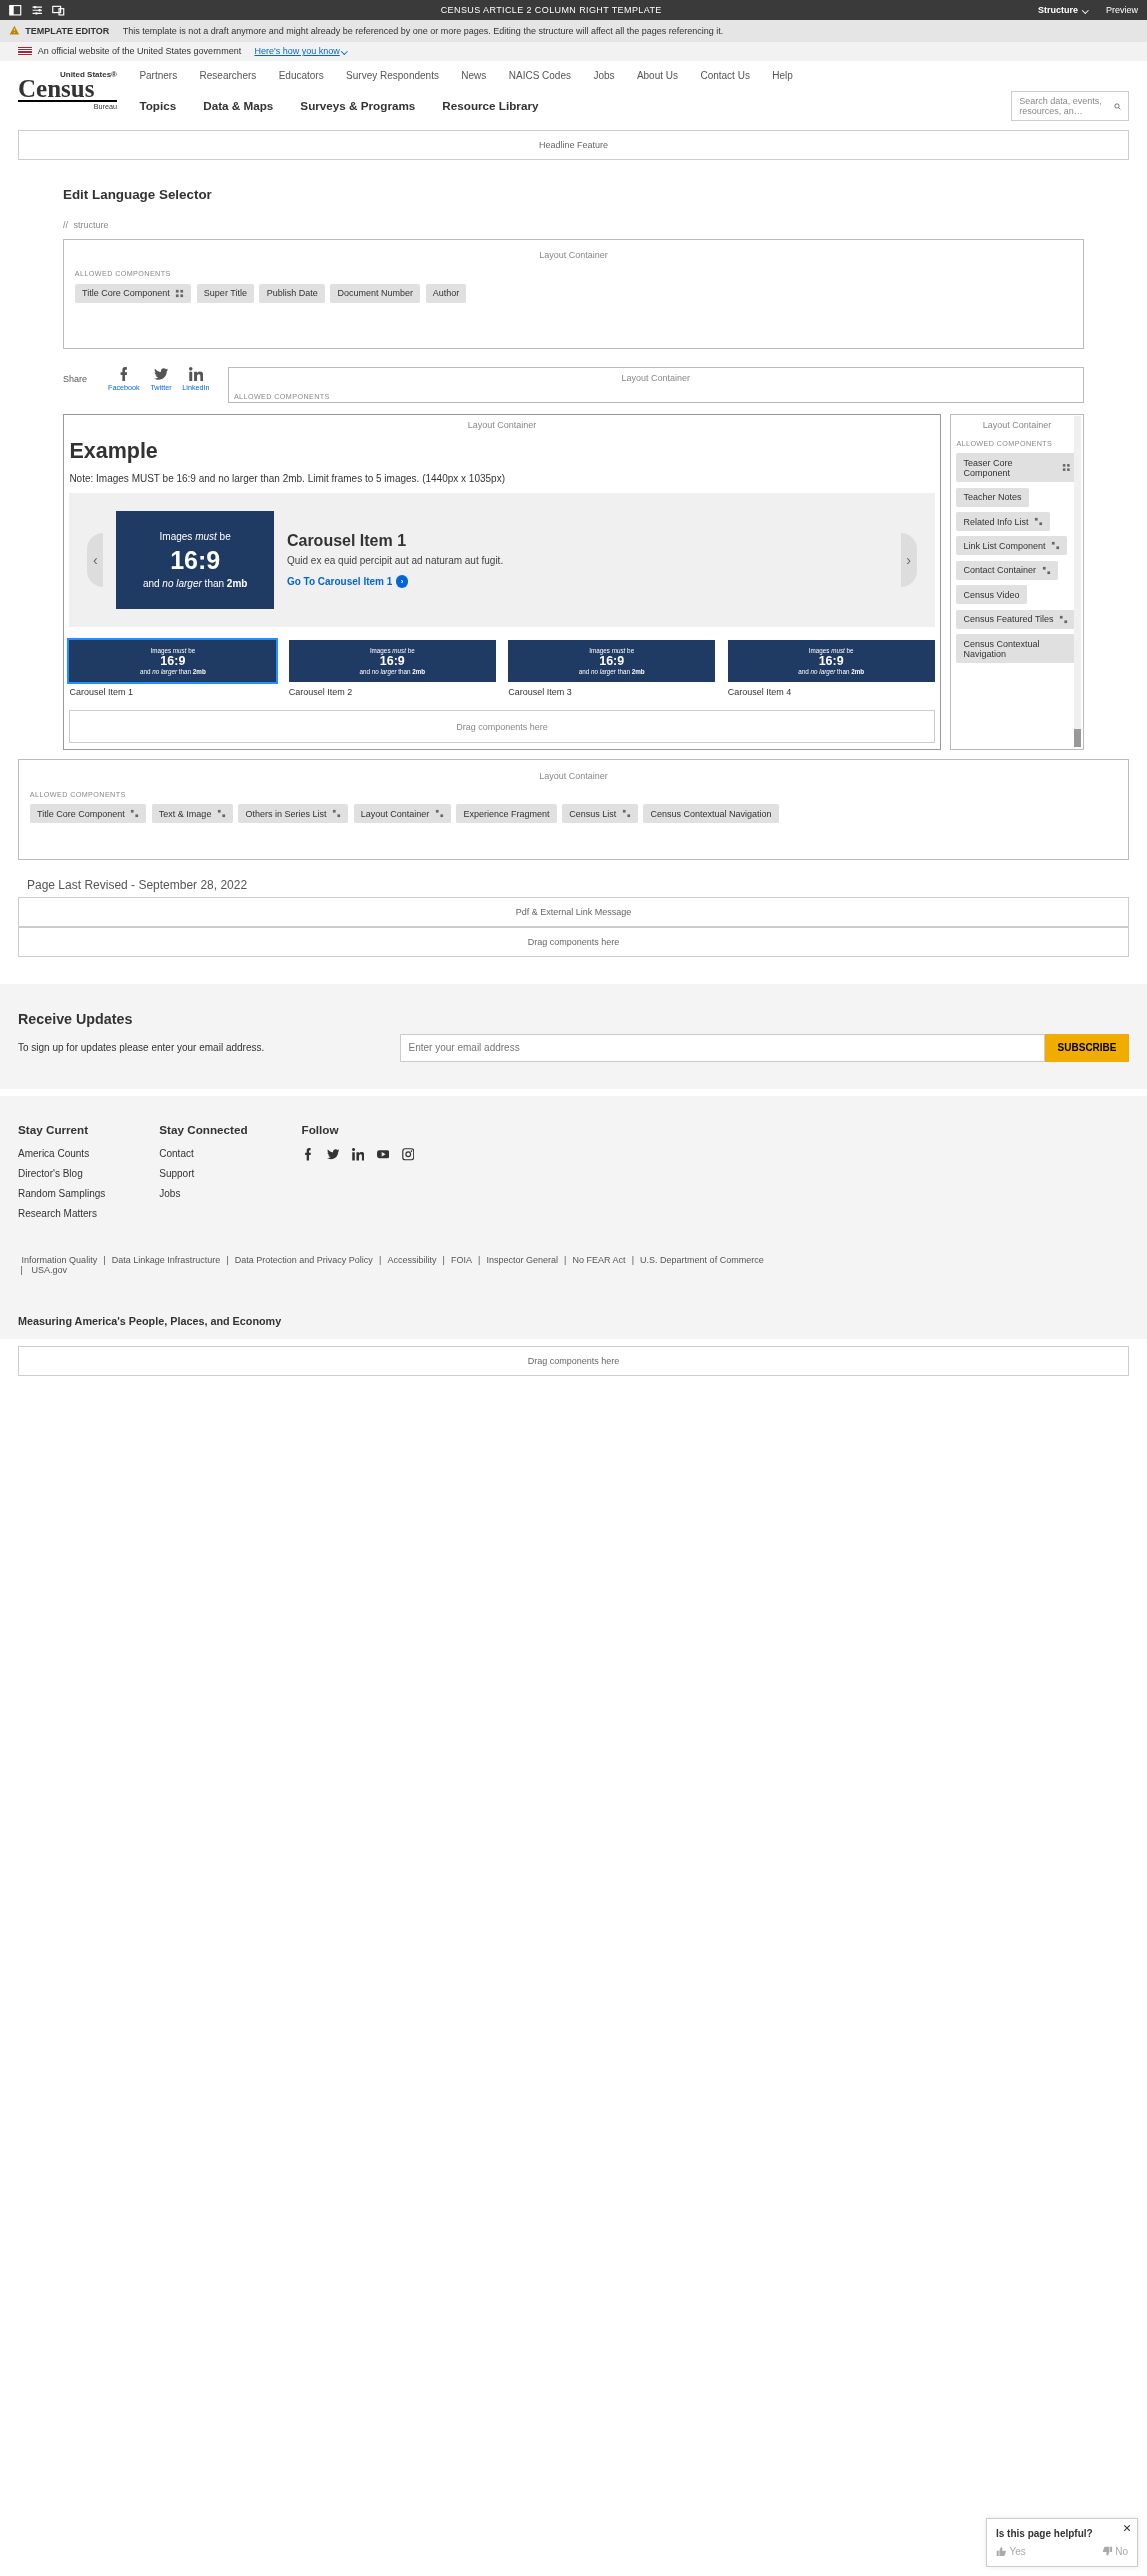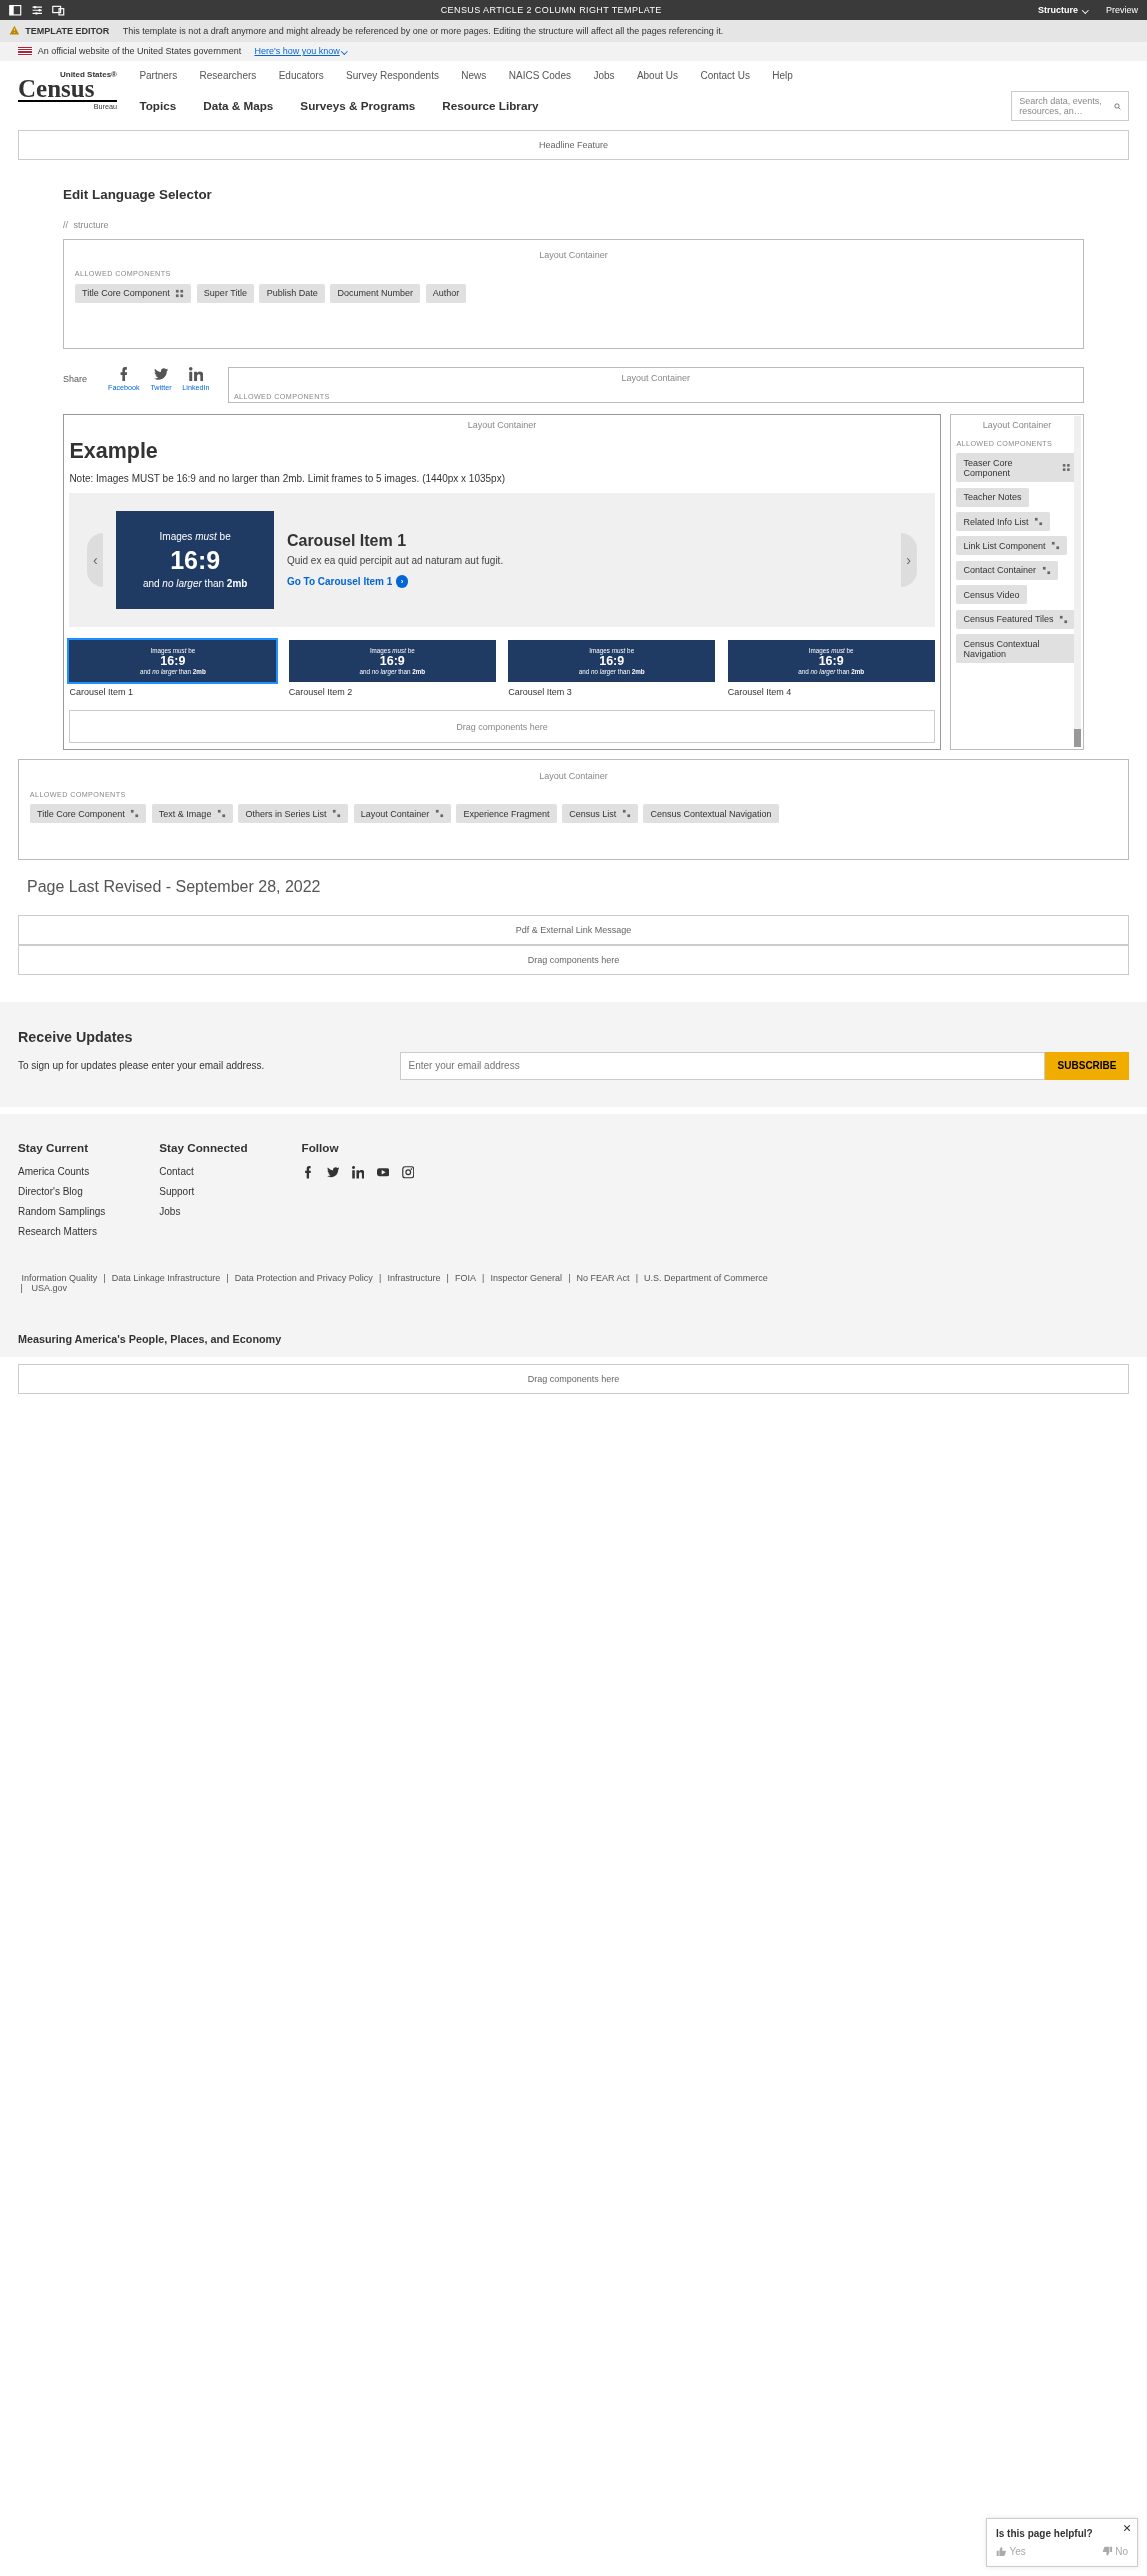--- a/index.html
+++ b/index.html
@@ -81,21 +81,21 @@
 .thumb-wrap { flex:1; }
 .thumb { background:#1f3a63; color:#fff; text-align:center; padding:7.2px 3.6px; font-size:6.3px; }
 .thumb.active { outline:2.7px solid #1e90ff; }
 .thumb .big2 { font-size:12.5px; font-weight:bold; }
 .thumb-cap { font-size:9px; margin-top:5.4px; }
 
 .dropzone2 { border:0.9px solid #ccc; text-align:center; padding:10.8px; font-size:9px; color:#888; }
 
 .side-hidden { border:0.9px solid #bbb; padding:5.4px; margin-bottom:5.4px; overflow:hidden; height:36px; }
 
-.revised { font-size:16px; color:#555; margin:18px 9px 19px; }
+.revised { font-size:12px; color:#555; margin:18px 9px 5px; }
 
 .updates { background:#f4f4f4; padding:27px 18px; margin-top:27px; }
 .updates h3 { font-size:14.3px; font-weight:bold; margin-bottom:7.2px; }
 .updates .row { display:flex; align-items:center; gap:18px; }
 .updates p { flex:1; font-size:10px; }
 .email-in { flex:2; display:flex; }
 .email-in input { flex:1; border:0.9px solid #ccc; padding:7.2px; font-size:10px; }
 .email-in button { background:#f0ad00; border:none; padding:7.2px 12.5px; font-size:10px; font-weight:bold; }
 
 .footer { background:#f4f4f4; padding:27px 18px; margin-top:7.2px; }
@@ -463,21 +463,21 @@
             <circle cx="8" cy="8" r="3" fill="none" stroke="#333" stroke-width="1.5"></circle>
             <circle cx="12" cy="4" r="1"></circle>
           </svg>
       </div>
     </div>
   </div>
   <div class="legal">
     <span>Information Quality</span> | 
     <span>Data Linkage Infrastructure</span> | 
     <span>Data Protection and Privacy Policy</span> | 
-    <span>Infrastructure</span> | 
+    <span>Accessibility</span> | 
     <span>FOIA</span> | 
     <span>Inspector General</span> | 
     <span>No FEAR Act</span> | 
     <span>U.S. Department of Commerce</span><br>&nbsp;|&nbsp;
     <span>USA.gov</span>
   </div>
 </div>
 
 <div class="meas">Measuring America's People, Places, and Economy</div>
 <div class="page" style="padding-bottom:54px;">

